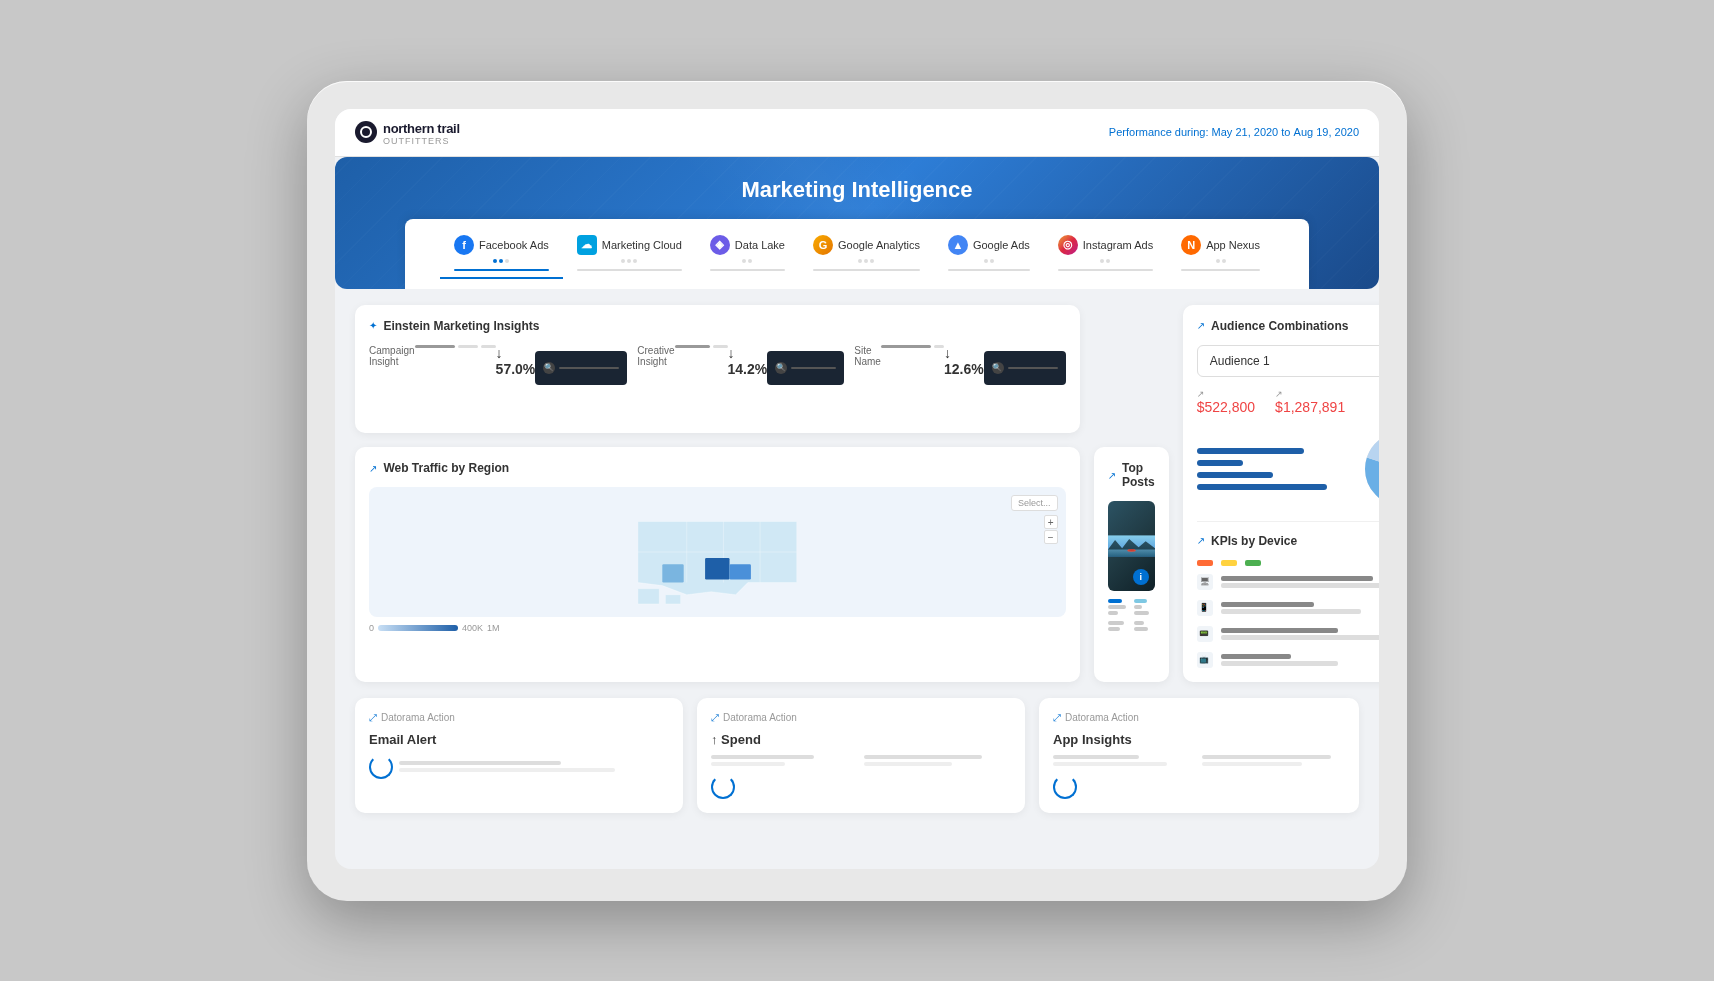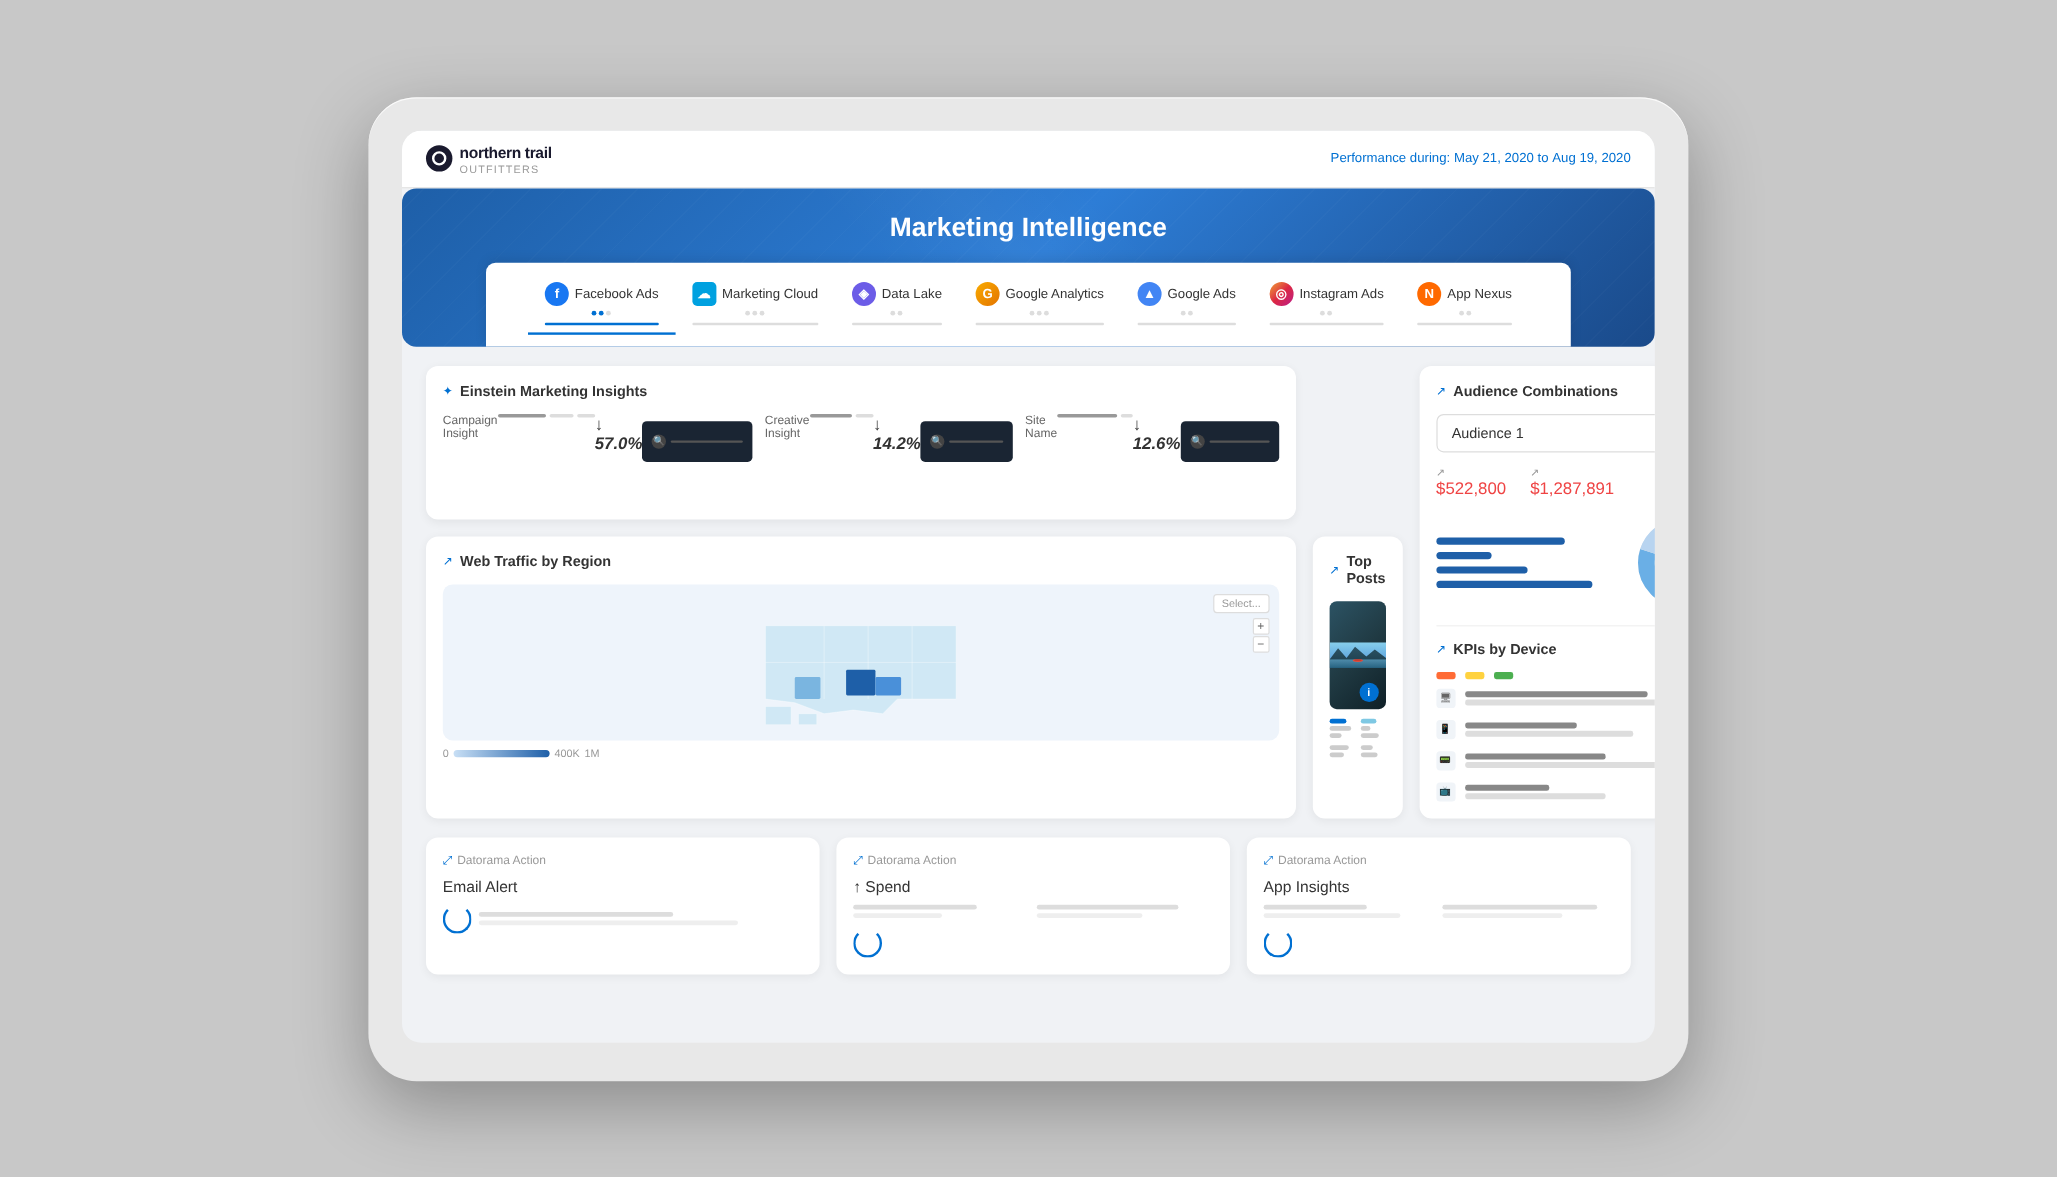--- a/index.html
+++ b/index.html
@@ -267,21 +267,20 @@
       background: #ddd;
     }
 
     .insight-bar.filled { background: #999; }
 
     .insight-value {
       font-size: 14px;
       font-weight: 700;
       color: #333;
       margin-bottom: 6px;
-      font-style: italic;
     }
 
     .sparkline {
       width: 100%;
       height: 40px;
     }
 
     .insight-footer {
       background: #1a2533;
       border-radius: 4px;
@@ -632,21 +631,21 @@
     }
 
     .action-title-text {
       font-size: 10px;
       color: #999;
       font-weight: 500;
     }
 
     .action-label {
       font-size: 13px;
-      font-weight: 400;
+      font-weight: 700;
       color: #333;
       margin-bottom: 8px;
       display: flex;
       align-items: center;
       gap: 4px;
       text-align: right;
     }
 
     .action-content-rows {
       display: flex;

